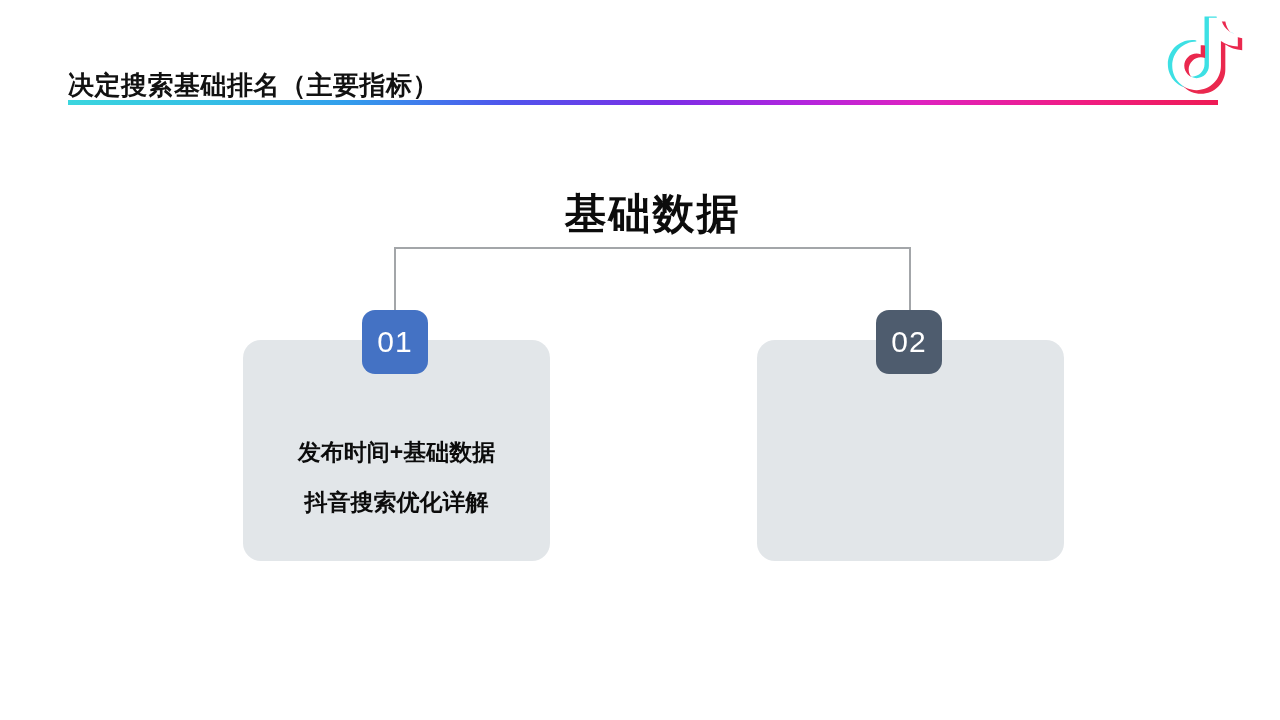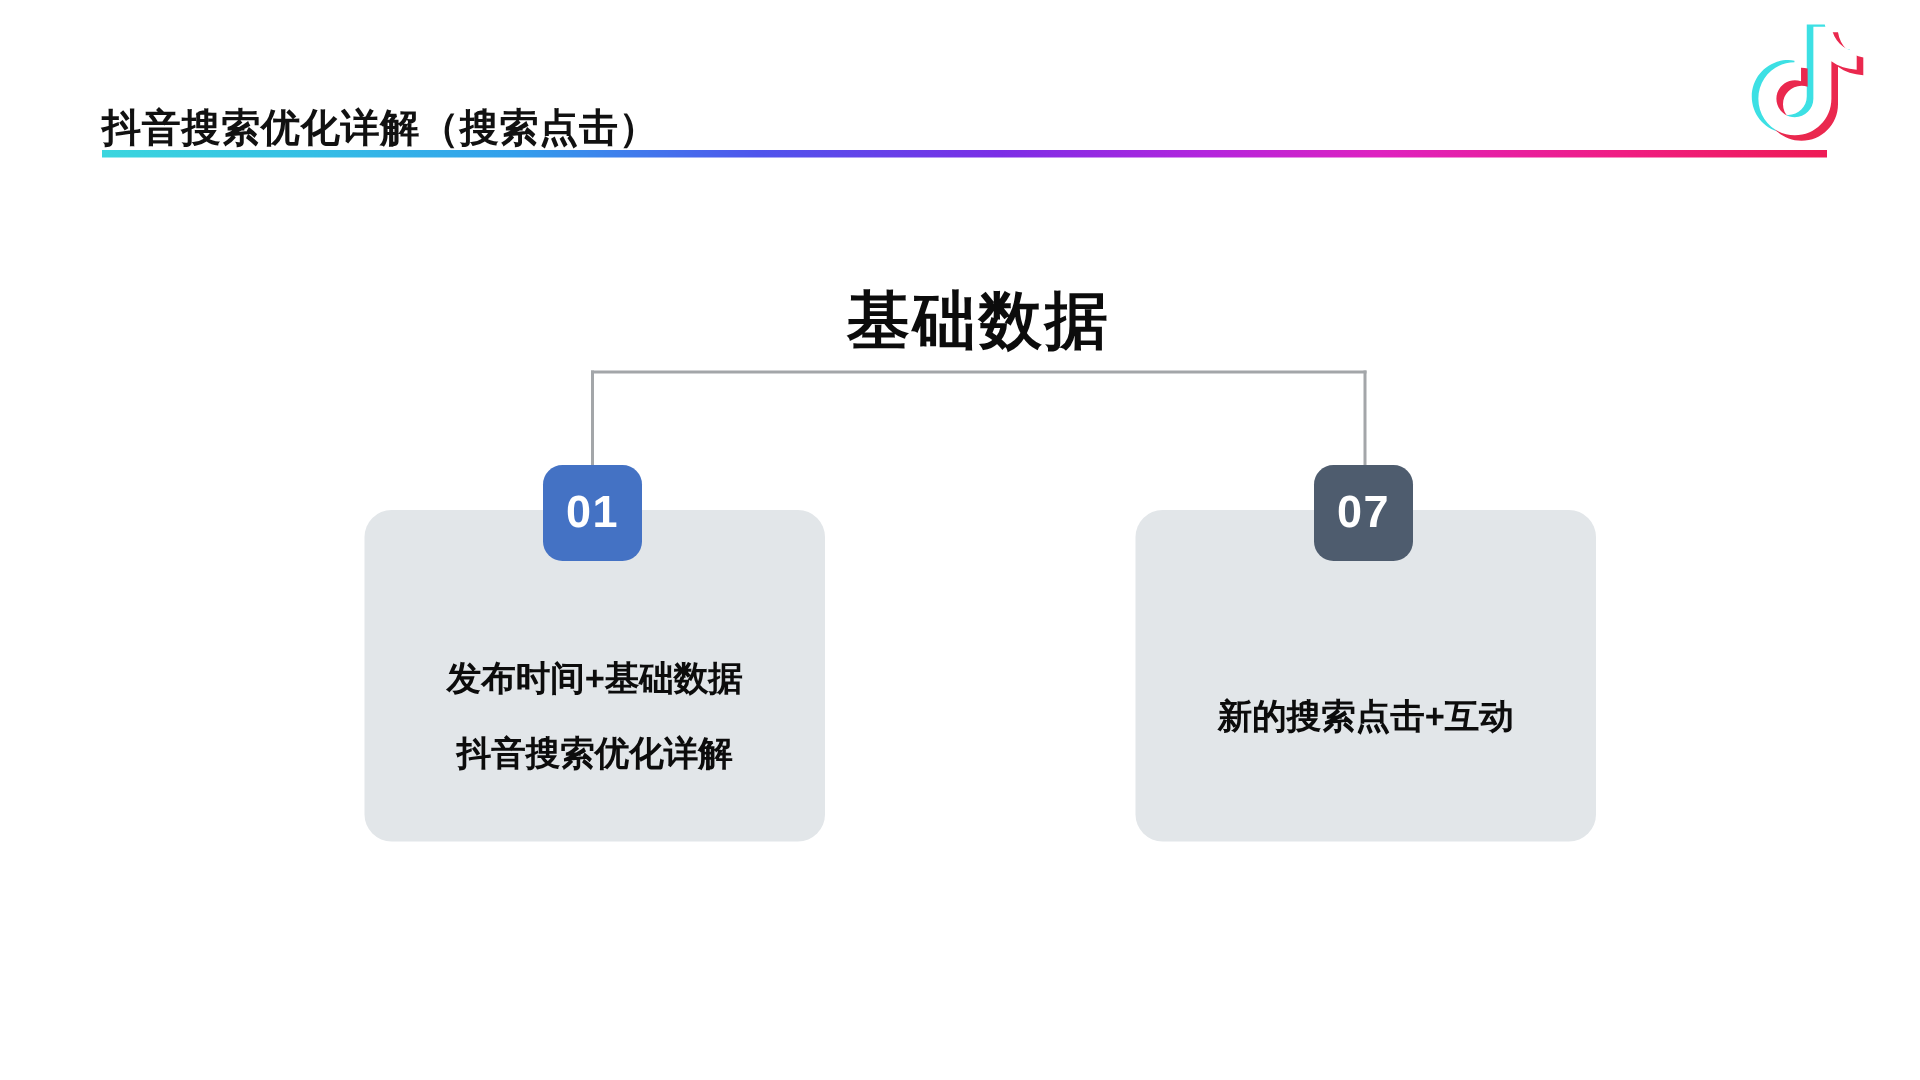--- a/index.html
+++ b/index.html
@@ -67,21 +67,21 @@
   .card-1 { left: 243px; }
   .card-2 { left: 757px; }
 
   .badge {
     position: absolute;
     top: 310px;
     width: 66px; height: 64px;
     border-radius: 13px;
     color: #ffffff;
     font-size: 30px;
-    font-weight: bold;
+    font-weight: normal;
     display: flex;
     align-items: center;
     justify-content: center;
     letter-spacing: 1px;
   }
   .badge-1 { left: 362px; background: var(--badge1, #4472c4); }
   .badge-2 { left: 876px; background: var(--badge2, #4e5c6e); }
 
   .card-text {
     position: absolute;
@@ -99,21 +99,21 @@
     color: #0c0c0c;
     text-align: center;
     white-space: nowrap;
   }
   .card-1 .card-line { line-height: 50px; }
   .card-2 .card-line { line-height: 44px; }
 </style>
 </head>
 <body>
 
-<div class="slide-title">抖音搜索优化详解（搜索点击）</div>
+<div class="slide-title">决定搜索基础排名（主要指标）</div>
 <div class="title-underline"></div>
 
 <div class="logo-wrap">
   <svg width="88" height="88" viewBox="0 0 56 60">
     <g fill="#3de0e4" transform="translate(-3,-1)">
       <path d="M29.3 4 h8.2 c1 6.2 5.4 10.6 11.5 11.4 v8.1 c-4.4-.2-8.3-1.5-11.5-3.8 v17 c0 9.2-7.4 16.6-16.6 16.6 S4.3 45.9 4.3 36.7 11.7 20.1 20.9 20.1 c1 0 1.9.1 2.8.3 v8.4 c-.9-.3-1.8-.5-2.8-.5 c-4.6 0-8.4 3.8-8.4 8.4 s3.8 8.4 8.4 8.4 8.4-3.8 8.4-8.4 V4 z"></path>
     </g>
     <g fill="#ea284e" transform="translate(3,2.5)">
       <path d="M29.3 4 h8.2 c1 6.2 5.4 10.6 11.5 11.4 v8.1 c-4.4-.2-8.3-1.5-11.5-3.8 v17 c0 9.2-7.4 16.6-16.6 16.6 S4.3 45.9 4.3 36.7 11.7 20.1 20.9 20.1 c1 0 1.9.1 2.8.3 v8.4 c-.9-.3-1.8-.5-2.8-.5 c-4.6 0-8.4 3.8-8.4 8.4 s3.8 8.4 8.4 8.4 8.4-3.8 8.4-8.4 V4 z"></path>
     </g>
@@ -132,16 +132,15 @@
 <div class="card card-1">
   <div class="card-text">
     <div class="card-line">发布时间+基础数据</div>
     <div class="card-line">抖音搜索优化详解</div>
   </div>
 </div>
 <div class="badge badge-1">01</div>
 
 <div class="card card-2">
   <div class="card-text">
-    <div class="card-line">新的搜索点击+互动</div>
   </div>
 </div>
-<div class="badge badge-2">07</div>
+<div class="badge badge-2">02</div>
 
 </body></html>

